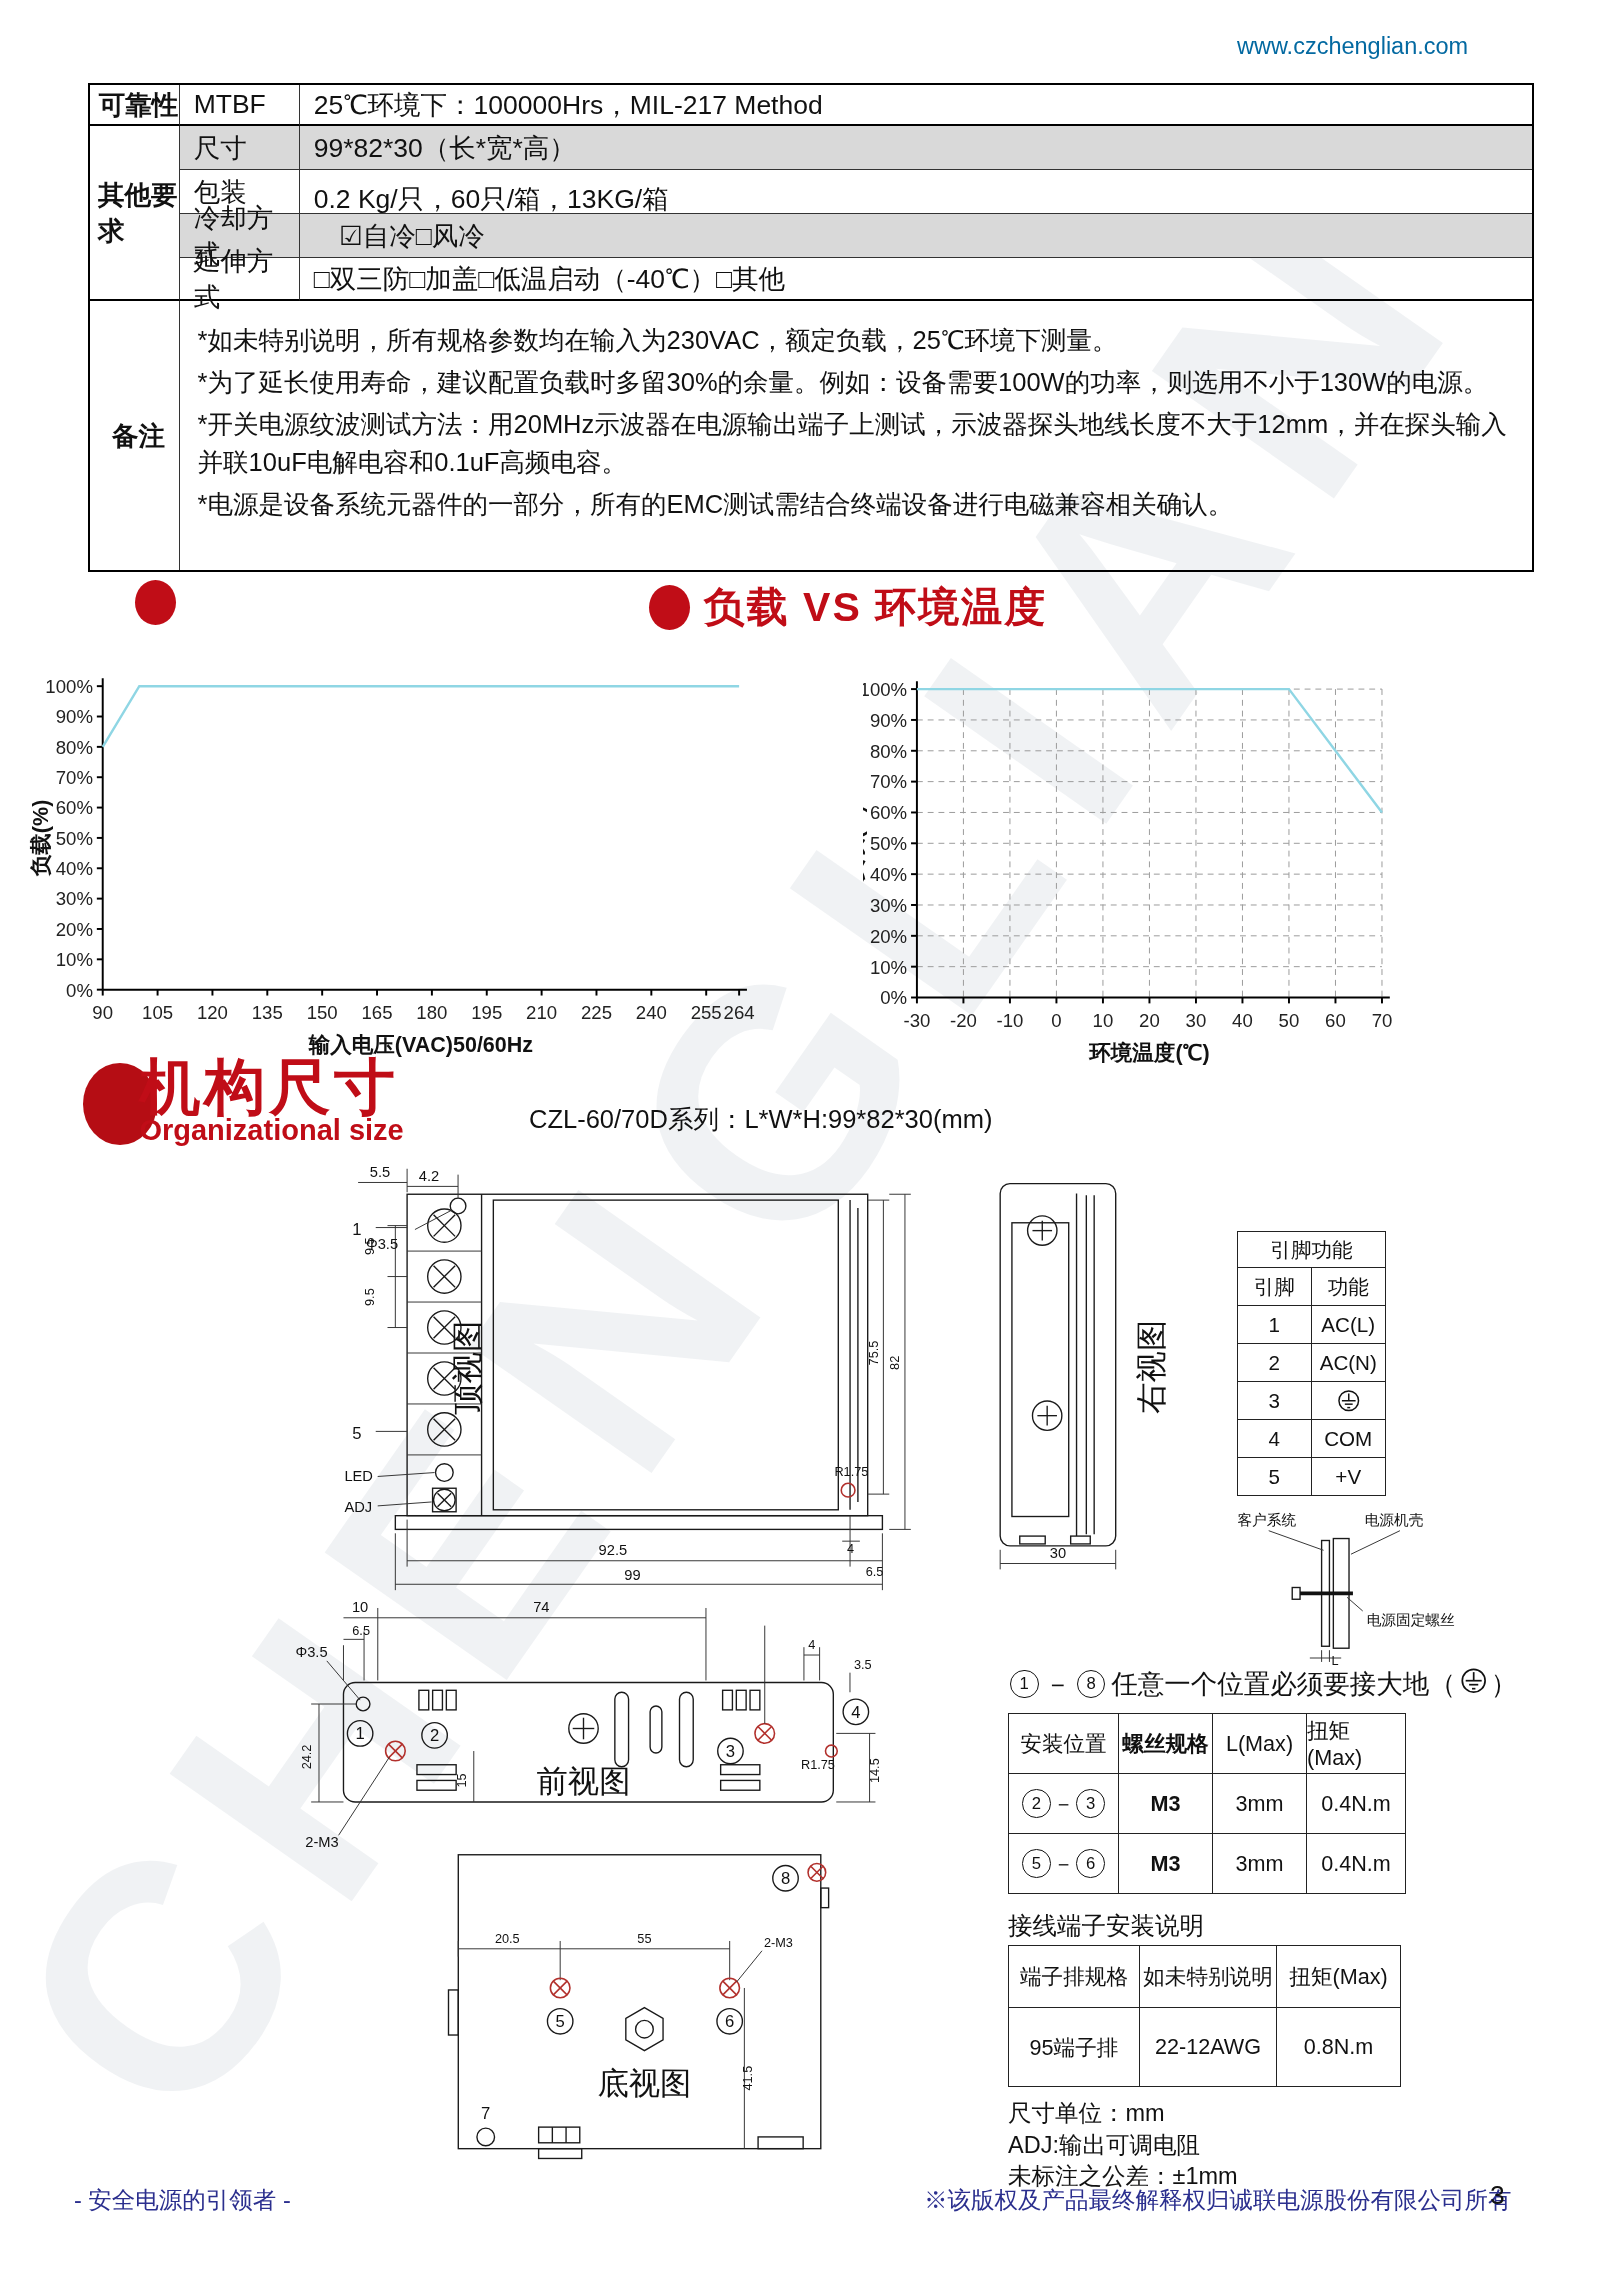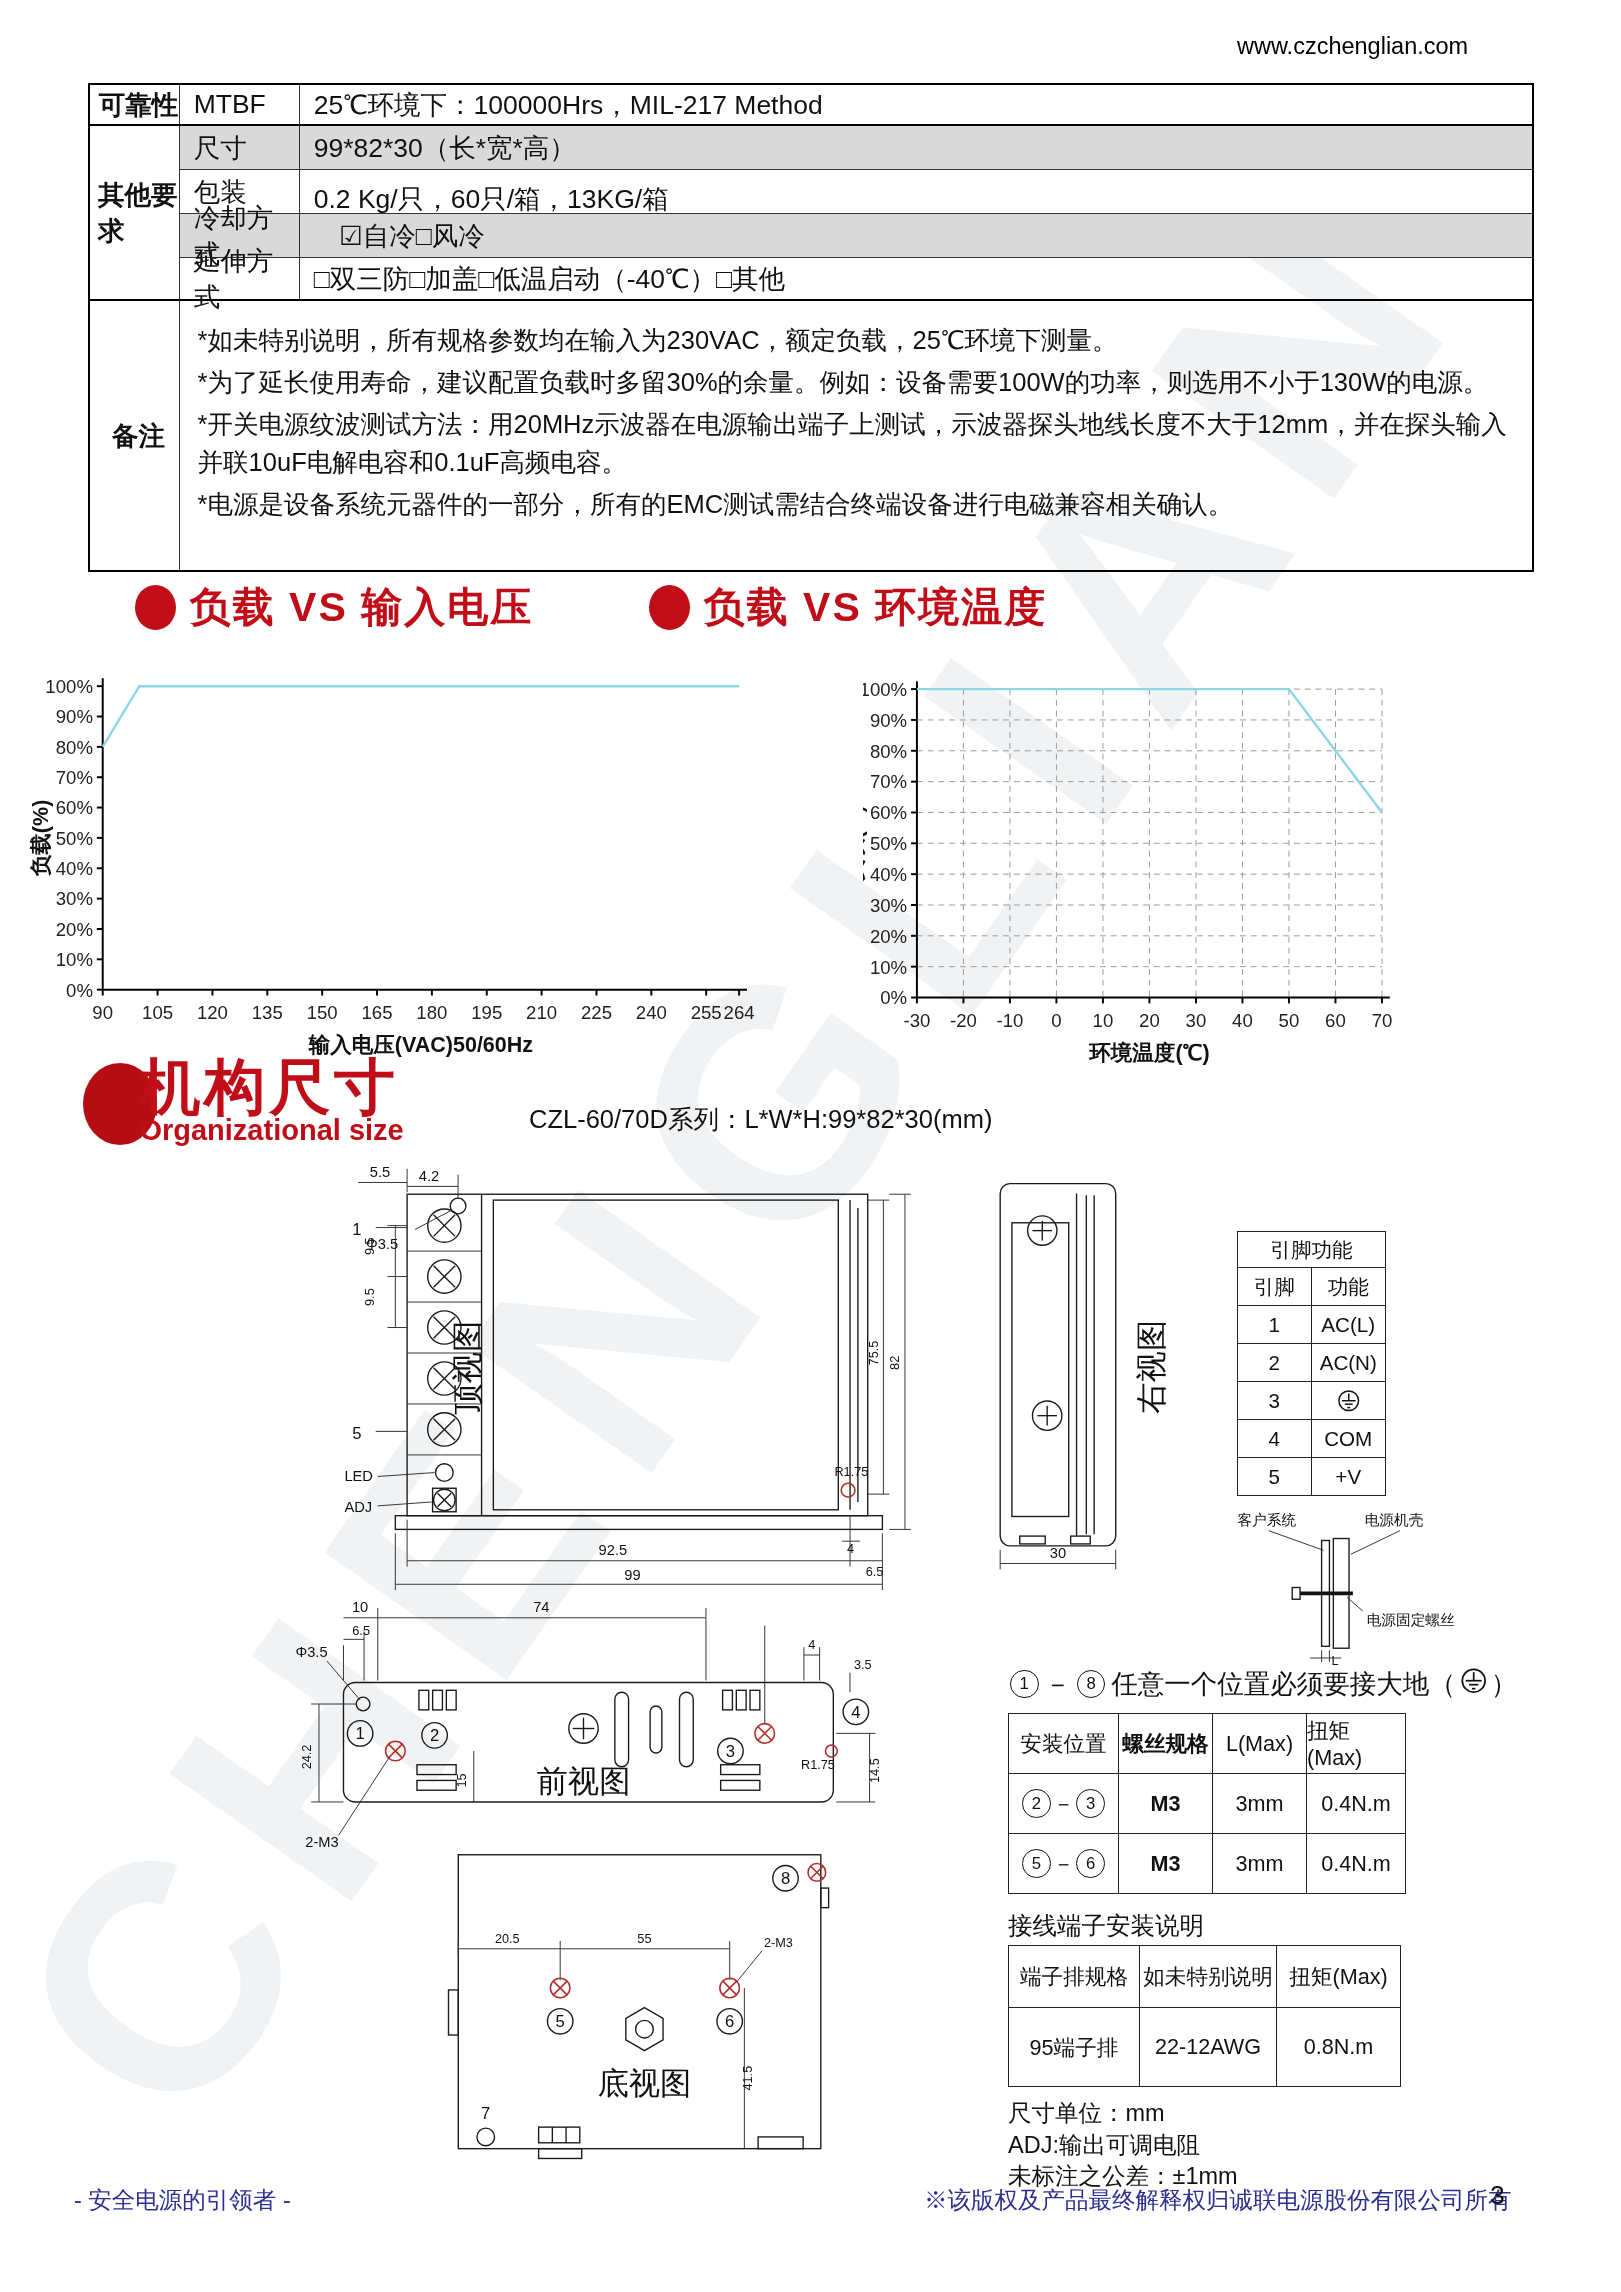--- a/index.html
+++ b/index.html
@@ -5,21 +5,21 @@
   html,body{margin:0;padding:0;background:#888;}
   #page{position:relative;width:1621px;height:2293px;background:#ffffff;overflow:hidden;
         font-family:"Liberation Sans", sans-serif;color:#111;}
   .abs{position:absolute;}
   .z1{z-index:1;}
   
   .watermark{position:absolute;left:-59px;top:1970px;z-index:0;font-size:323px;font-weight:700;
              letter-spacing:37px;white-space:nowrap;color:rgba(186,196,205,0.22);
              transform:rotate(-55deg);transform-origin:0 0;}
   
-  .site{position:absolute;top:33px;left:1237px;font-size:23.5px;color:#000000;z-index:1;}
+  .site{position:absolute;top:33px;left:1237px;font-size:23.5px;color:#0369a1;z-index:1;}
   
   .spec{position:absolute;left:88px;top:83px;width:1446px;z-index:1;
         display:grid;grid-template-columns:90px 120px 1fr;
         grid-template-rows:41px 44px 44px 44px 43px 269px;
         border:2.5px solid #000;box-sizing:border-box;font-size:26.5px;}
   .spec>div{border-right:1.5px solid #333;border-bottom:1.5px solid #333;
             display:flex;align-items:center;padding-left:13.7px;box-sizing:border-box;}
   .spec>div.lastcol{border-right:none;}
   .spec .cat{justify-content:center;padding-left:8px;font-weight:700;}
   .spec .bb-heavy{border-bottom:2.2px solid #000;}
@@ -120,21 +120,20 @@
     <div class="remarks">
       <p>*如未特别说明，所有规格参数均在输入为230VAC，额定负载，25℃环境下测量。</p>
       <p>*为了延长使用寿命，建议配置负载时多留30%的余量。例如：设备需要100W的功率，则选用不小于130W的电源。</p>
       <p>*开关电源纹波测试方法：用20MHz示波器在电源输出端子上测试，示波器探头地线长度不大于12mm，并在探头输入并联10uF电解电容和0.1uF高频电容。</p>
       <p>*电源是设备系统元器件的一部分，所有的EMC测试需结合终端设备进行电磁兼容相关确认。</p>
     </div>
   </div>
 
   <div class="ctitle" style="left:135px;top:580px;">
     <div class="reddot"></div>
-    <div class="txt">负载 VS 输入电压</div>
   </div>
   <div class="ctitle" style="left:649px;top:580px;">
     <div class="reddot"></div>
     <div class="txt">负载 VS 环境温度</div>
   </div>
 
   <svg id="chart-vin" class="abs z1" style="left:29px;top:647px;" width="823" height="421" viewBox="0 0 840 430">
       <line x1="75" y1="32" x2="75" y2="350" class="axis"></line>
       <line x1="75" y1="350" x2="733" y2="350" class="axis"></line>
       <line x1="69" y1="350" x2="75" y2="350" class="axis"></line>

